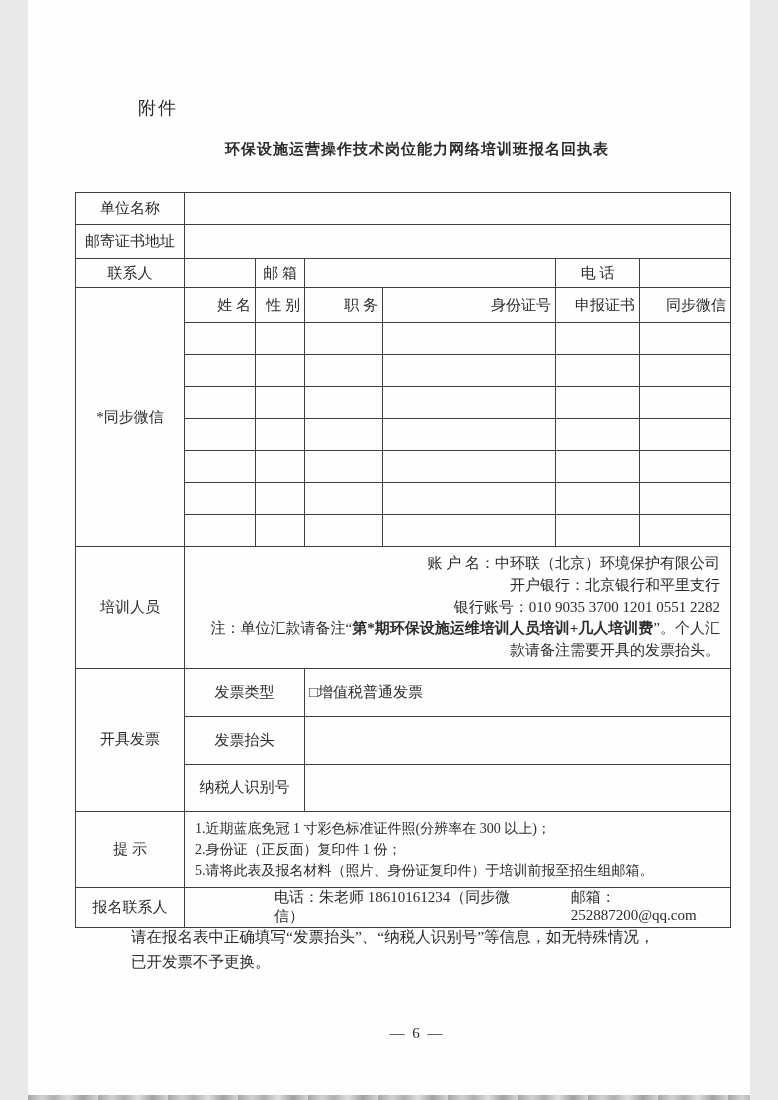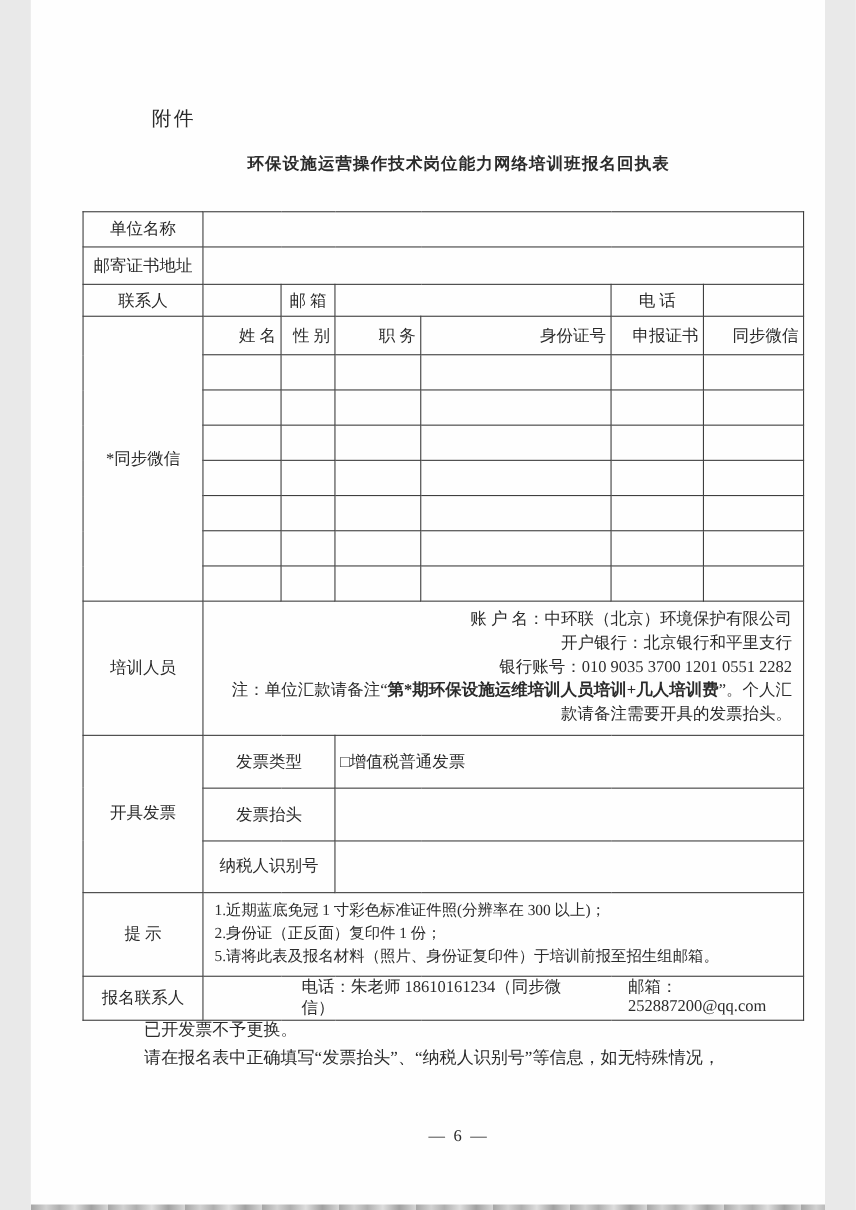--- a/index.html
+++ b/index.html
@@ -221,20 +221,20 @@
           <div class="contact-inner">
             <span>电话：朱老师 18610161234（同步微信）</span>
             <span>邮箱：252887200@qq.com</span>
           </div>
         </td>
       </tr>
     </tbody>
   </table>
 
   <div class="footer-note">
+    <div>请在报名表中正确填写“发票抬头”、“纳税人识别号”等信息，如无特殊情况，</div>
     <div>已开发票不予更换。</div>
-    <div>请在报名表中正确填写“发票抬头”、“纳税人识别号”等信息，如无特殊情况，</div>
   </div>
 
   <div class="page-number">— 6 —</div>
 
   <div class="scan-strip"></div>
 </div>
 
 </body></html>

